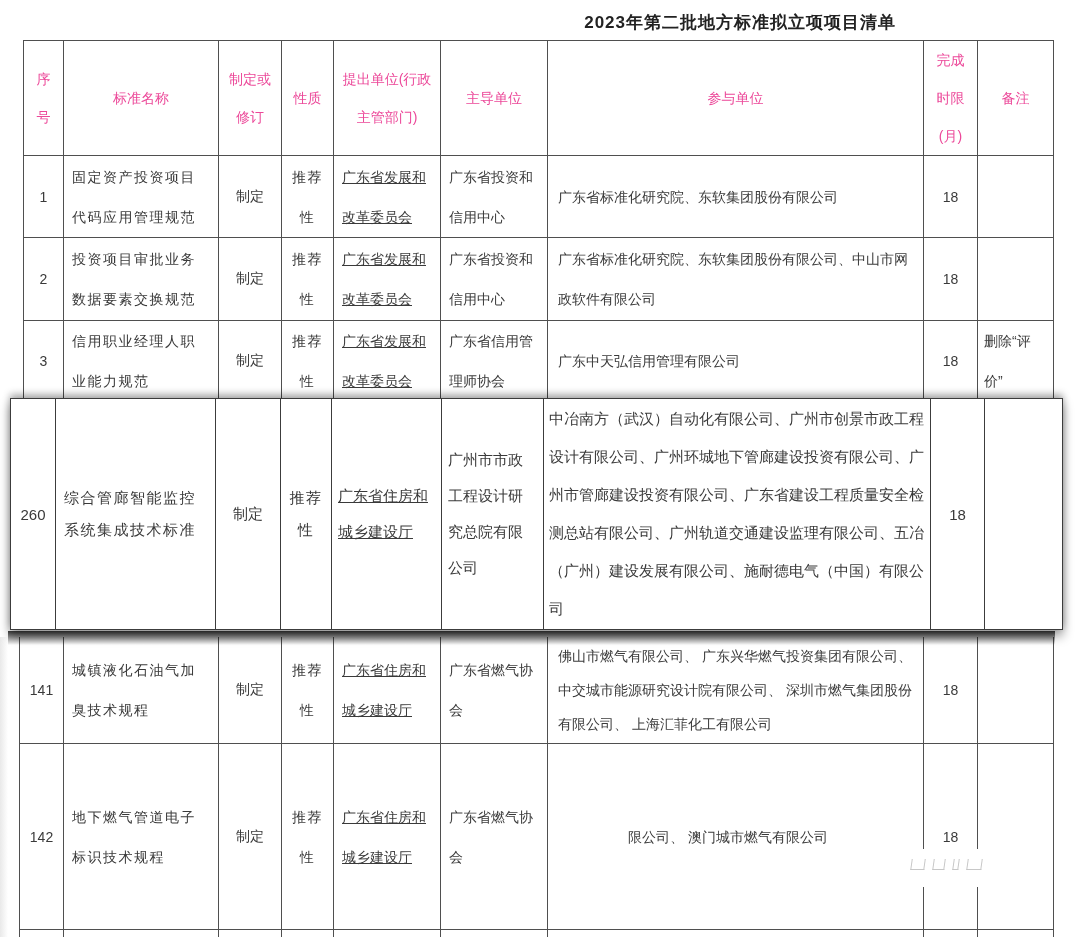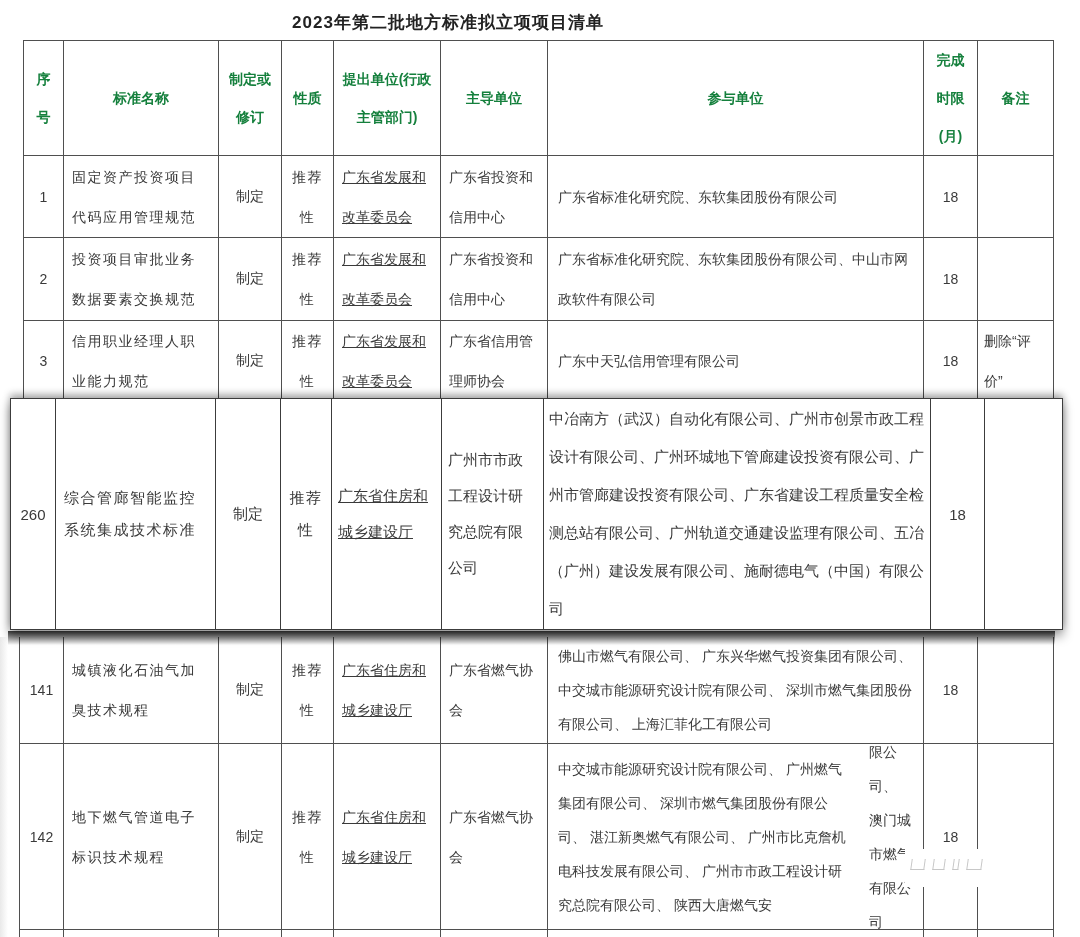--- a/index.html
+++ b/index.html
@@ -3,32 +3,32 @@
 <meta charset="utf-8">
 <style>
   :root { --b:#4f4f4f; --b2:#3c3c3c; --txt:#3a3a3a; }
   html,body { margin:0; padding:0; }
   body {
     width:1080px; height:937px; position:relative; overflow:hidden;
     background:#ffffff; font-family:"Liberation Sans","DejaVu Sans",sans-serif;
     color:var(--txt);
   }
   .title {
-    position:absolute; top:11px; left:0; width:896px; text-align:center;
+    position:absolute; top:11px; left:0; width:896px; text-align:right;
     font-size:17px; font-weight:bold; color:#222; letter-spacing:1px;
   }
   
   .grid { position:absolute; background:#fff; display:grid; }
   .row { display:contents; }
   .cell {
     border-right:1px solid var(--b); border-bottom:1px solid var(--b);
     display:flex; align-items:center; justify-content:center;
     text-align:center; font-size:14px; overflow:hidden; box-sizing:border-box;
   }
-  .hcell { font-weight:bold; white-space:pre-line; line-height:38px; color:#15803d; }
+  .hcell { font-weight:normal; white-space:pre-line; line-height:38px; color:#ec4899; }
   .left { justify-content:flex-start; text-align:left; }
   .name    { padding:0 8px;  line-height:40px; letter-spacing:1.5px; }
   .prop    { padding:0 8px;  line-height:40px;text-decoration:underline; }
   .lead    { padding:0 8px;  line-height:40px; }
   .parts   { padding:0 10px; line-height:40px; }
   .parts-m { padding:0 10px; line-height:34px; }
   .remark  { padding:0 6px;  line-height:40px; }
 
   
   .tableA {
@@ -159,21 +159,20 @@
   </div>
 
   <div class="row">
     <div class="cell">142</div>
     <div class="cell left name">地下燃气管道电子标识技术规程</div>
     <div class="cell">制定</div>
     <div class="cell name">推荐性</div>
     <div class="cell left prop">广东省住房和城乡建设厅</div>
     <div class="cell left lead">广东省燃气协会</div>
     <div class="cell left parts-m">
-      <span>中交城市能源研究设计院有限公司、 广州燃气集团有限公司、 深圳市燃气集团股份有限公司、 湛江新奥燃气有限公司、 广州市比克詹机电科技发展有限公司、 广州市市政工程设计研究总院有限公司、 陕西大唐燃气安</span>
         <span class="gap-spacer"></span>
         <span>限公司、 澳门城市燃气有限公司</span>
     </div>
     <div class="cell">18</div>
     <div class="cell left remark"></div>
   </div>
 
   <div class="row">
     <div class="cell stub"></div><div class="cell stub"></div>
     <div class="cell stub"></div><div class="cell stub"></div>

